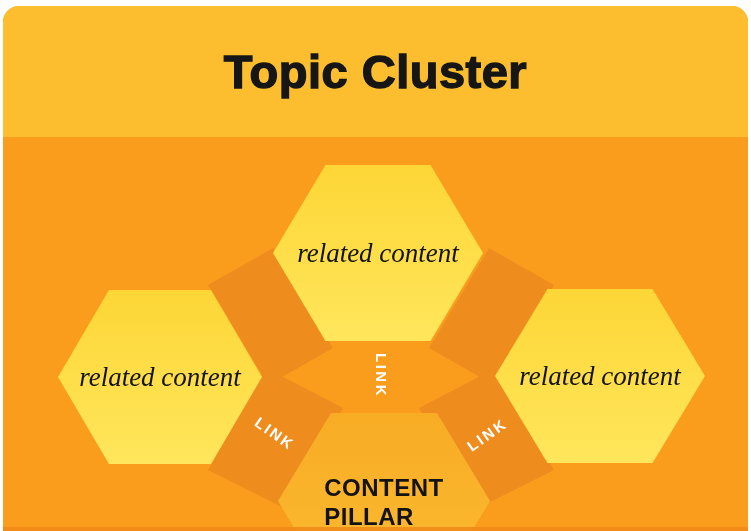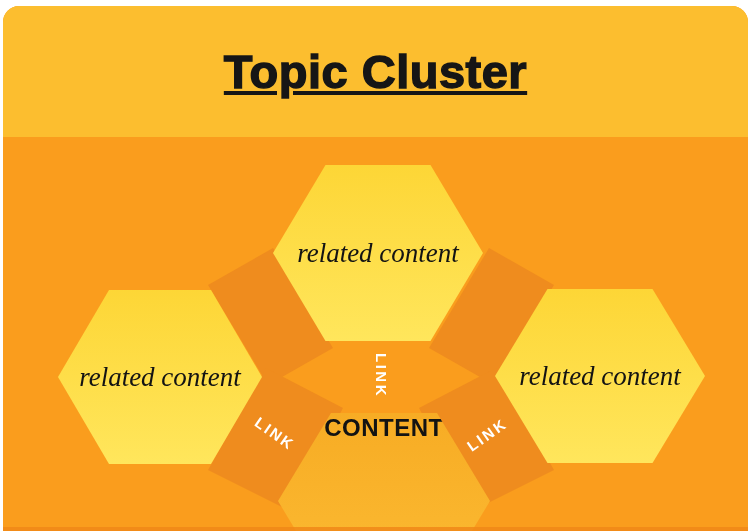--- a/index.html
+++ b/index.html
@@ -16,21 +16,20 @@
   .header{
     position:absolute;left:0;top:0;right:0;height:131px;
     background:#fcbe2f;
     display:flex;align-items:center;justify-content:center;
   }
   .title{
     margin:0;
     font-size:47px;font-weight:700;letter-spacing:0.5px;color:#161616;
     -webkit-text-stroke:1.4px #161616;
     font-family:"Liberation Sans",sans-serif;
-    text-decoration:underline;
   }
   .canvas{
     position:absolute;left:0;top:131px;right:0;bottom:0;overflow:hidden;
   }
   .seams{position:absolute;left:0;top:0;z-index:1;}
   .hex{
     position:absolute;z-index:2;
     clip-path:polygon(25% 0%, 75% 0%, 100% 50%, 75% 100%, 25% 100%, 0% 50%);
     display:flex;align-items:center;justify-content:center;
     text-align:left;
@@ -42,20 +41,21 @@
   .related-label{
     font-family:"Liberation Serif","DejaVu Serif",serif;
     font-style:italic;font-size:27px;color:#131313;white-space:nowrap;
   }
   .hex-pillar{
     left:275px;top:276px;width:212px;height:176px;
     background:linear-gradient(180deg,#f7ac24 0%,#fcbb33 100%);
     align-items:flex-start;
   }
   .pillar-text{
+    padding-top:60px;
     font-weight:700;font-size:24px;line-height:29px;letter-spacing:0.5px;
     color:#131313;
   }
   .pillar-text span{display:block;}
   .link{
     position:absolute;z-index:3;
     color:#ffffff;font-weight:700;font-size:15px;letter-spacing:2.5px;
     white-space:nowrap;
   }
   .link-vertical{left:351px;top:230px;transform:rotate(90deg);transform-origin:center;width:54px;text-align:center;}
@@ -92,20 +92,21 @@
       <span class="related-label">related content</span>
     </div>
 
     <div class="hex hex-yellow hex-right">
       <span class="related-label">related content</span>
     </div>
 
     <div class="hex hex-pillar">
       <div class="pillar-text">
         <span>CONTENT</span>
+        <span>PILLAR</span>
       </div>
     </div>
 
     <span class="link link-vertical">LINK</span>
     <span class="link link-left">LINK</span>
     <span class="link link-right">LINK</span>
 
     <div class="bottom-strip"></div>
 
   </div>

